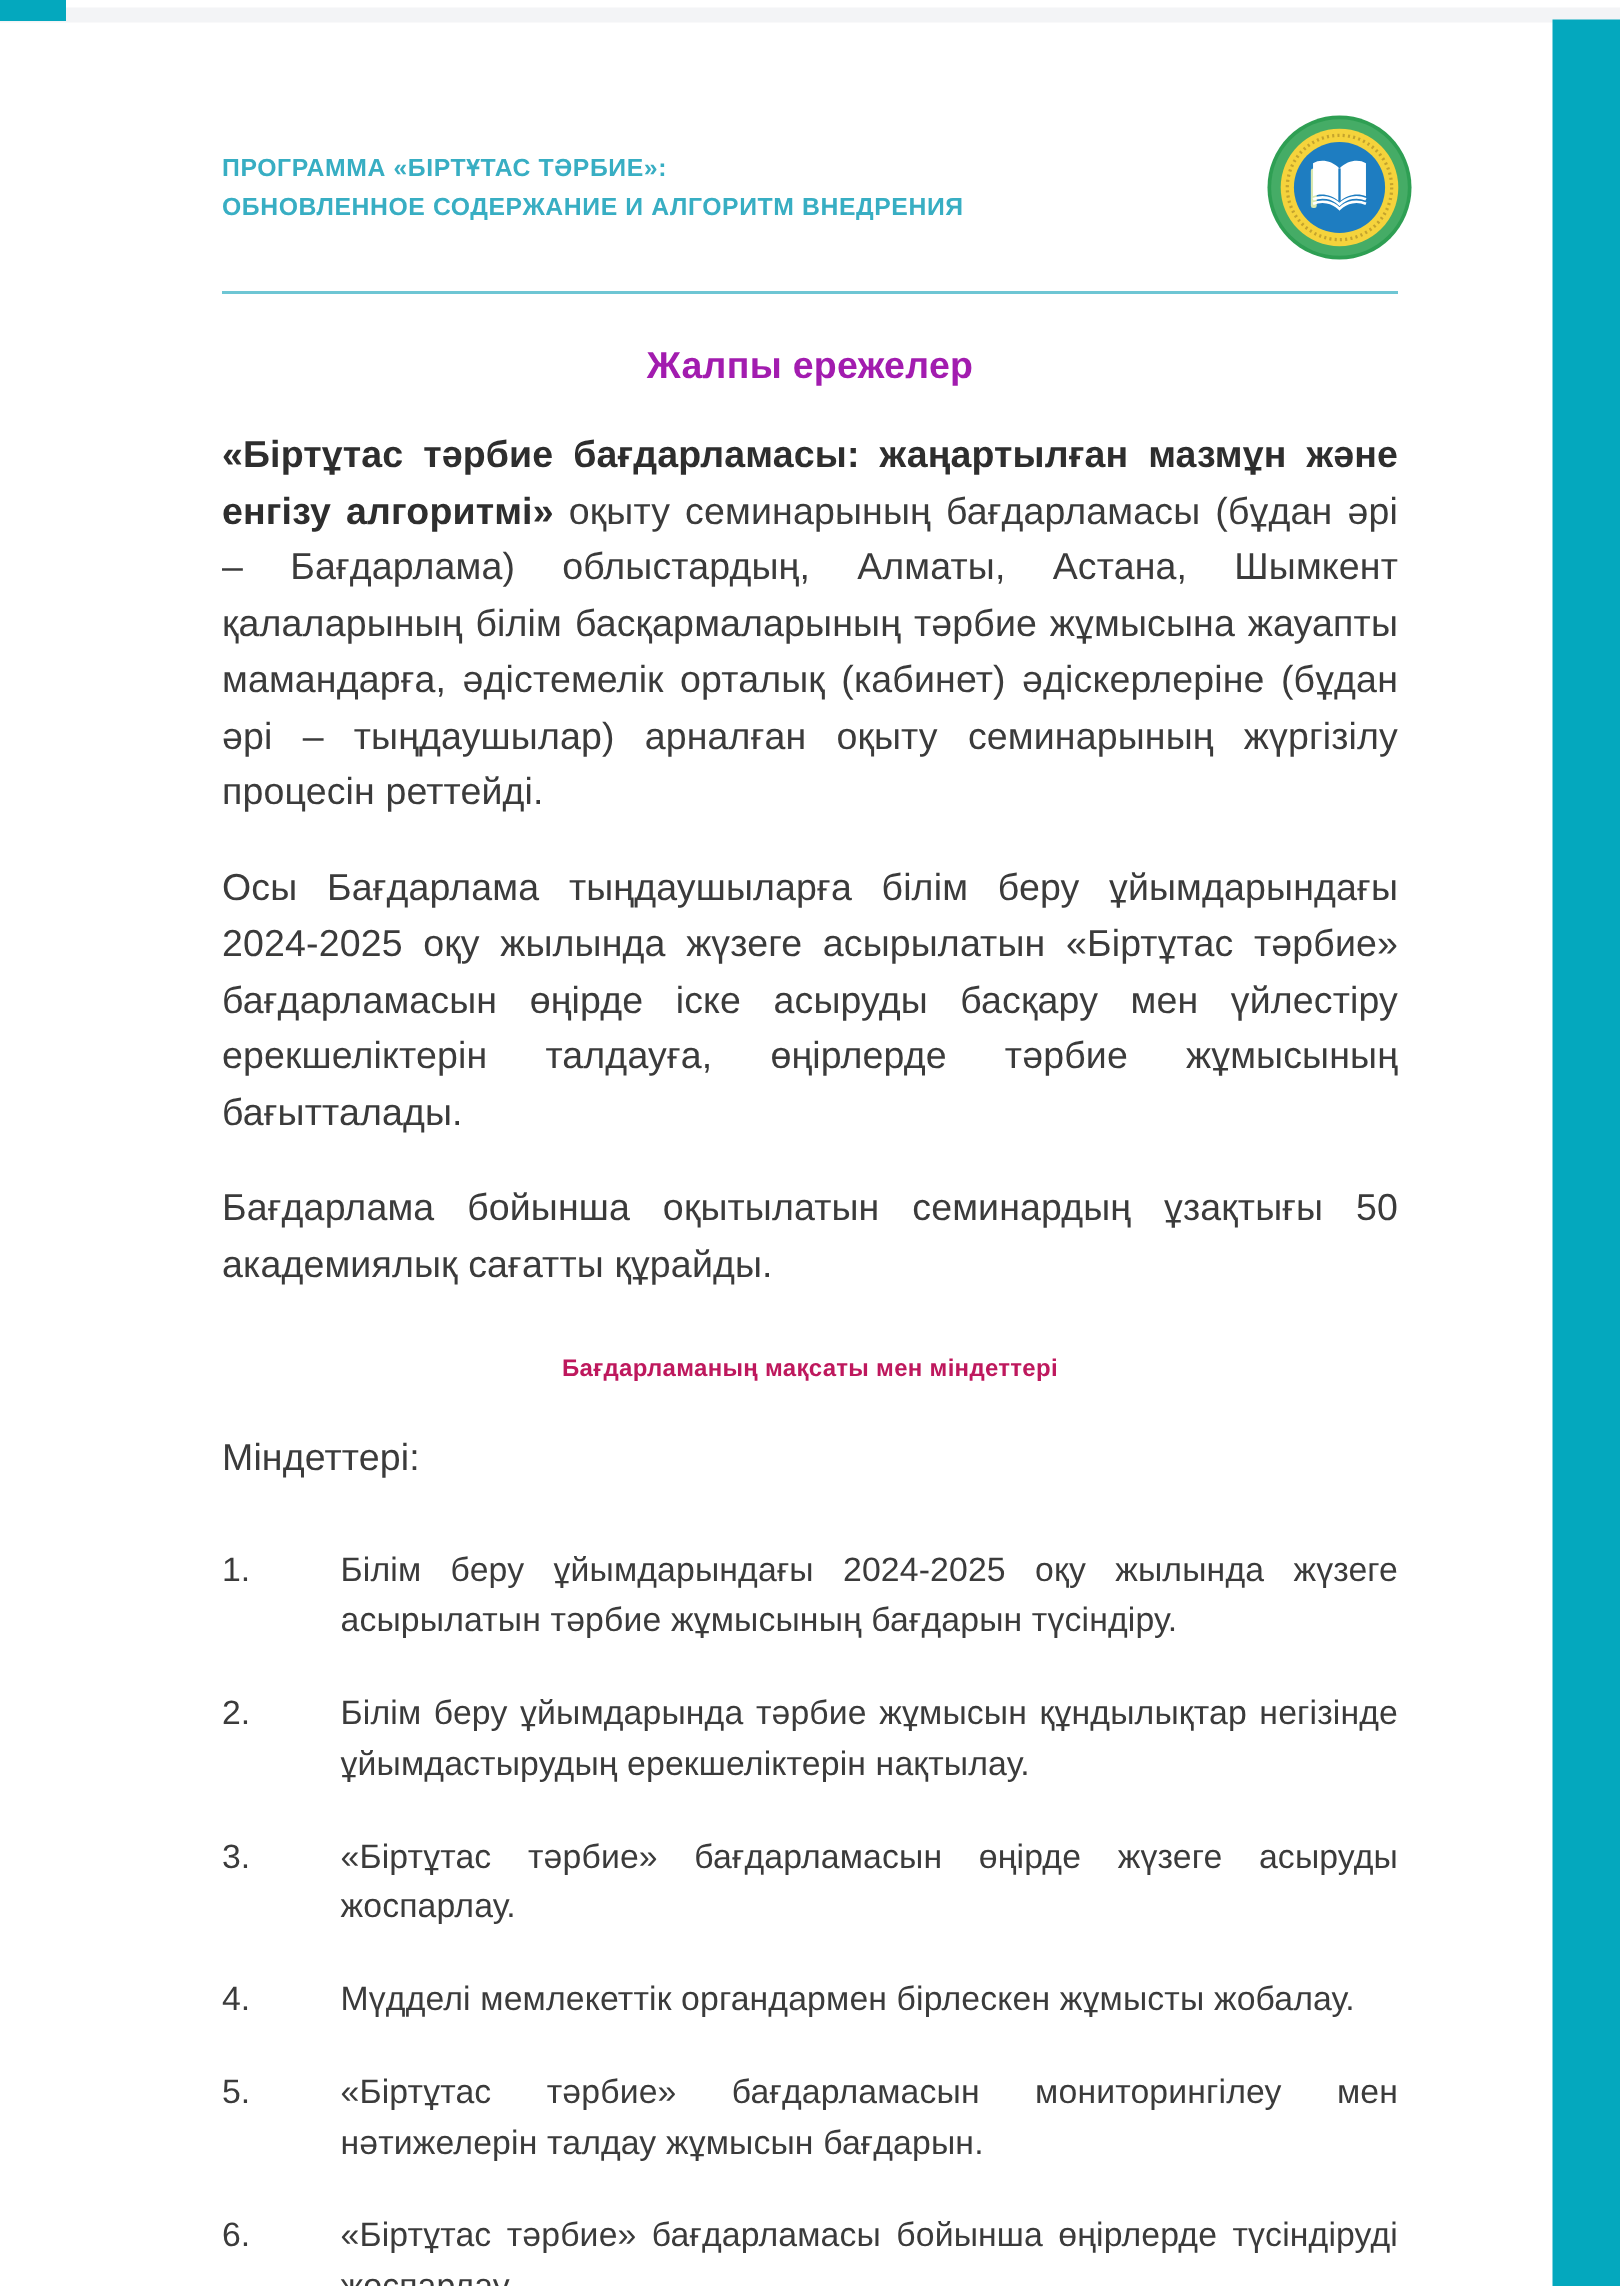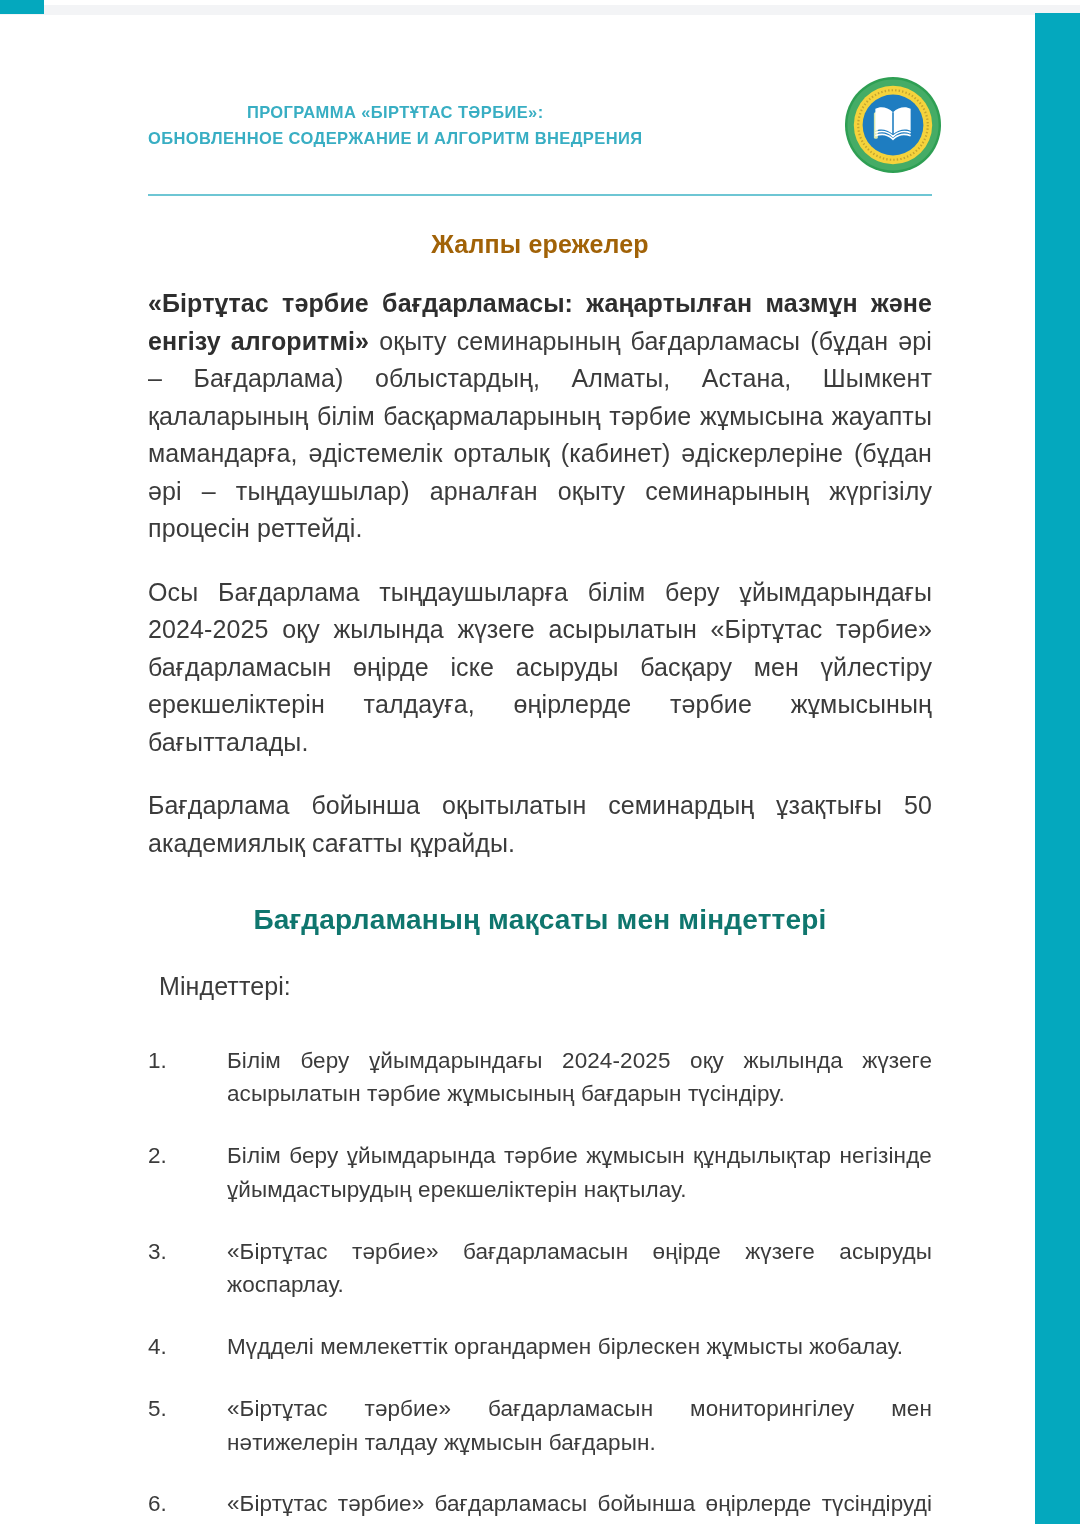--- a/index.html
+++ b/index.html
@@ -30,49 +30,48 @@
     display:flex;justify-content:space-between;align-items:flex-start;
     min-height:86px;
   }
   .header-lines{
     padding-top:12px;
     color:#38aec3;
     font-size:16.5px;
     font-weight:700;
     letter-spacing:0.4px;
     line-height:1.55;
-    text-align:center;
   }
   .logo{width:98px;height:98px;margin-top:-12px;margin-right:-10px;flex:0 0 auto;}
   .logo svg{width:98px;height:98px;display:block;}
   .rule{
     border:none;margin:20px 0 0 0;
     border-top:2.5px solid #6ec6d4;
   }
   .title-h1{
     margin:34px 0 0 0;
     font-size:25px;font-weight:700;
-    text-align:center;color:#a16207;
+    text-align:center;color:#a21caf;
     letter-spacing:0.2px;
   }
   .para{
     margin:26px 0 0 0;
     font-size:25px;line-height:1.5;
     color:#3b3b3b;
     text-align:justify;
     letter-spacing:0.1px;
   }
   .para b{color:#2e2e2e;}
   .title-h2{
     margin:42px 0 0 0;
-    font-size:28px;font-weight:700;
-    text-align:center;color:#0f766e;
+    font-size:16px;font-weight:700;
+    text-align:center;color:#be185d;
     letter-spacing:0.2px;
   }
-  .tasks-label{margin-top:32px;margin-left:11px;}
+  .tasks-label{margin-top:32px;}
   .tasks{
     list-style:none;margin:38px 0 0 0;padding:0;
   }
   .task-item{
     display:flex;
     margin-bottom:28px;
     font-size:22.5px;line-height:1.5;color:#3b3b3b;
   }
   .task-num{flex:0 0 48px;}
   .task-text{flex:1;text-align:justify;letter-spacing:0.1px;margin-left:31px;}

